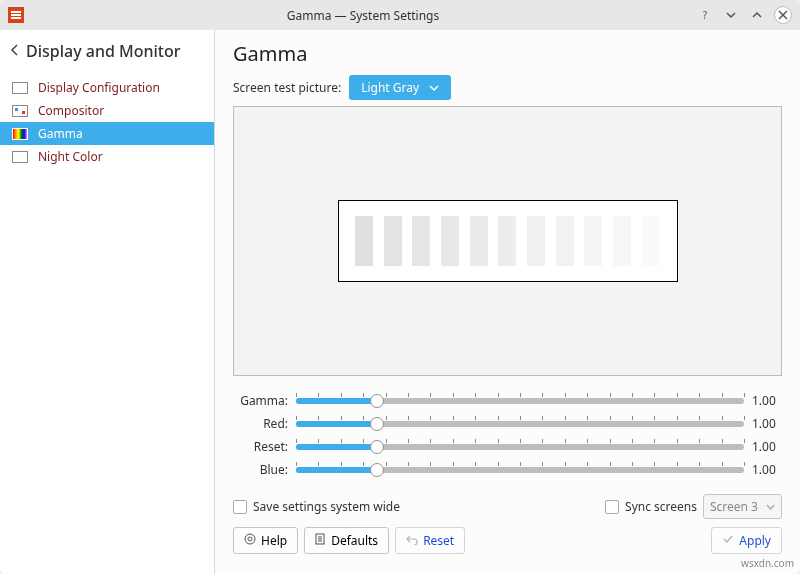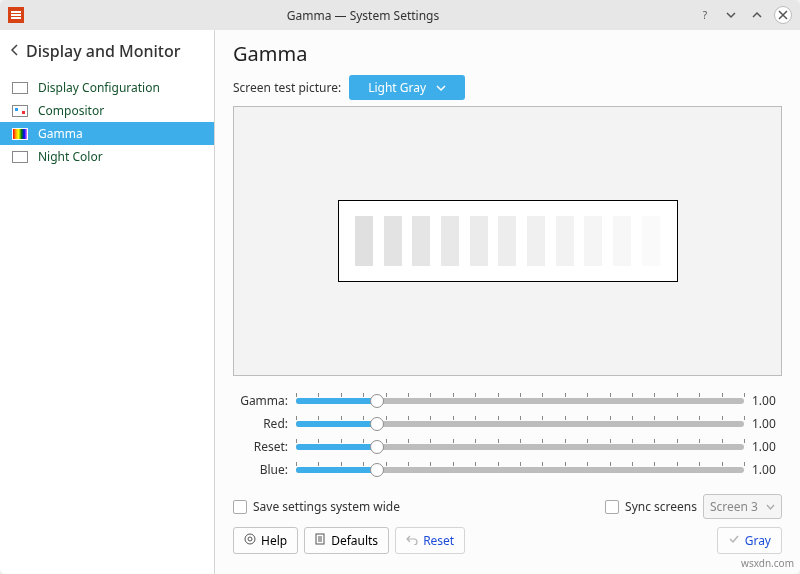--- a/index.html
+++ b/index.html
@@ -15,35 +15,35 @@
     .tb-close { width: 18px; height: 18px; border-radius: 50%; background: #fff; border:1px solid #bbb; display:flex; align-items:center; justify-content:center; cursor:pointer; }
 
     
     .content { display: flex; height: calc(100% - 30px); background: #fcfcfc; }
 
     
     .sidebar { width: 215px; background: #fff; border-right: 1px solid #d5d5d5; display: flex; flex-direction: column; }
     .sidebar-header { display: flex; align-items: center; gap: 6px; padding: 10px 12px 14px 10px; }
     .sidebar-header span.title { font-size: 16px; font-weight: 500; color: #333; }
     .chevron-left { font-size: 14px; color: #444; cursor:pointer; }
-    .side-item { display: flex; align-items: center; gap: 10px; padding: 4px 12px; font-size: 12px; color: #14532d; cursor: pointer; height: 23px; }
+    .side-item { display: flex; align-items: center; gap: 10px; padding: 4px 12px; font-size: 12px; color: #7f1d1d; cursor: pointer; height: 23px; }
     .side-item.active { background: #3daee9; color: #fff; }
     .side-icon { width: 16px; height: 12px; border: 1px solid #888; background:#fff; position:relative; }
     .side-item.active .side-icon { border-color: #fff; }
     .side-icon.comp::before { content:""; position:absolute; left:2px; top:2px; width:3px; height:3px; background:#2a9df4; }
     .side-icon.comp::after { content:""; position:absolute; right:2px; bottom:2px; width:3px; height:3px; background:#e33; }
     .side-icon.gamma { background: linear-gradient(90deg, red, orange, yellow, green, blue, violet); border:1px solid #888; }
     .side-icon.night { background:#fff; }
 
     
     .main { flex:1; padding: 10px 18px 10px 18px; display:flex; flex-direction:column; }
     .main h1 { font-size: 20px; font-weight: 400; color: #222; margin-bottom: 8px; }
 
     .picture-row { display:flex; align-items:center; gap: 8px; font-size:12px; color:#333; margin-bottom:6px; }
-    .dropdown { background:#3daee9; color:#fff; border:none; border-radius:3px; padding:4px 19px; font-size:12px; display:flex; align-items:center; gap:10px; cursor:pointer; }
+    .dropdown { background:#3daee9; color:#fff; border:none; border-radius:3px; padding:4px 12px; font-size:12px; display:flex; align-items:center; gap:10px; cursor:pointer; }
     .dropdown .chev { font-size:10px; }
 
     .preview-frame { border:1px solid #bcbcbc; background:#f3f3f3; height:270px; display:flex; align-items:center; justify-content:center; margin-bottom:10px; }
     .test-pic { width: 340px; height: 82px; border:1px solid #000; background:#fff; display:flex; align-items:center; justify-content:space-evenly; padding:0 6px; }
     .bar { width:18px; height:50px; }
 
     .slider-row { display:flex; align-items:center; gap:8px; margin:6px 0; font-size:12px; }
     .slider-label { width: 55px; text-align:right; color:#333; }
     .slider-value { width: 30px; text-align:left; color:#333; font-size:12px; }
     .track { flex:1; height: 15px; position:relative; cursor:pointer; }
@@ -324,19 +324,19 @@
         </span>
         <span>Reset</span>
       </div>
       <div class="spacer"></div>
       <div class="btn disabled">
         <span>
           <svg width="12" height="12" viewBox="0 0 12 12">
               <path d="M2 6 L5 9 L10 3" fill="none" stroke="#b5b5b5" stroke-width="1.5"></path>
             </svg>
         </span>
-        <span>Gray</span>
+        <span>Apply</span>
       </div>
     </div>
   </div>
 </div>
 
 <div class="watermark">wsxdn.com</div>
 
 </body></html>

